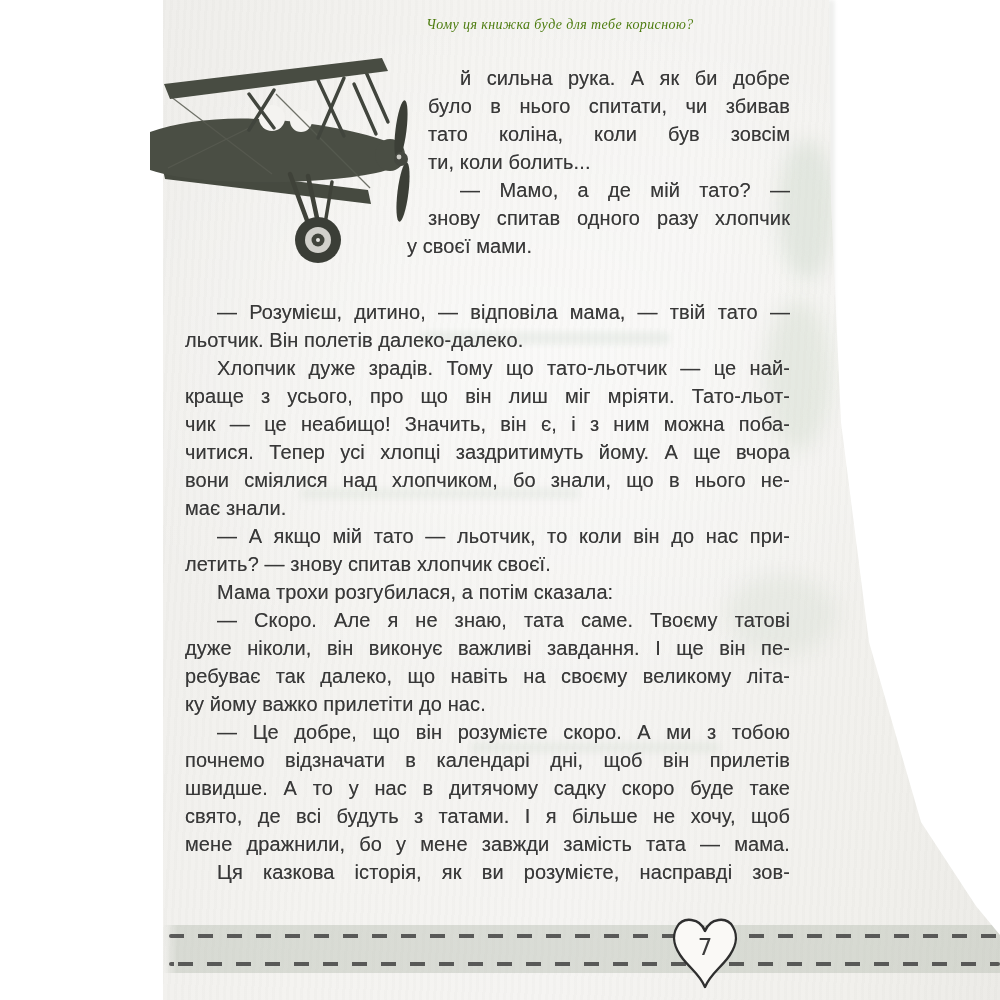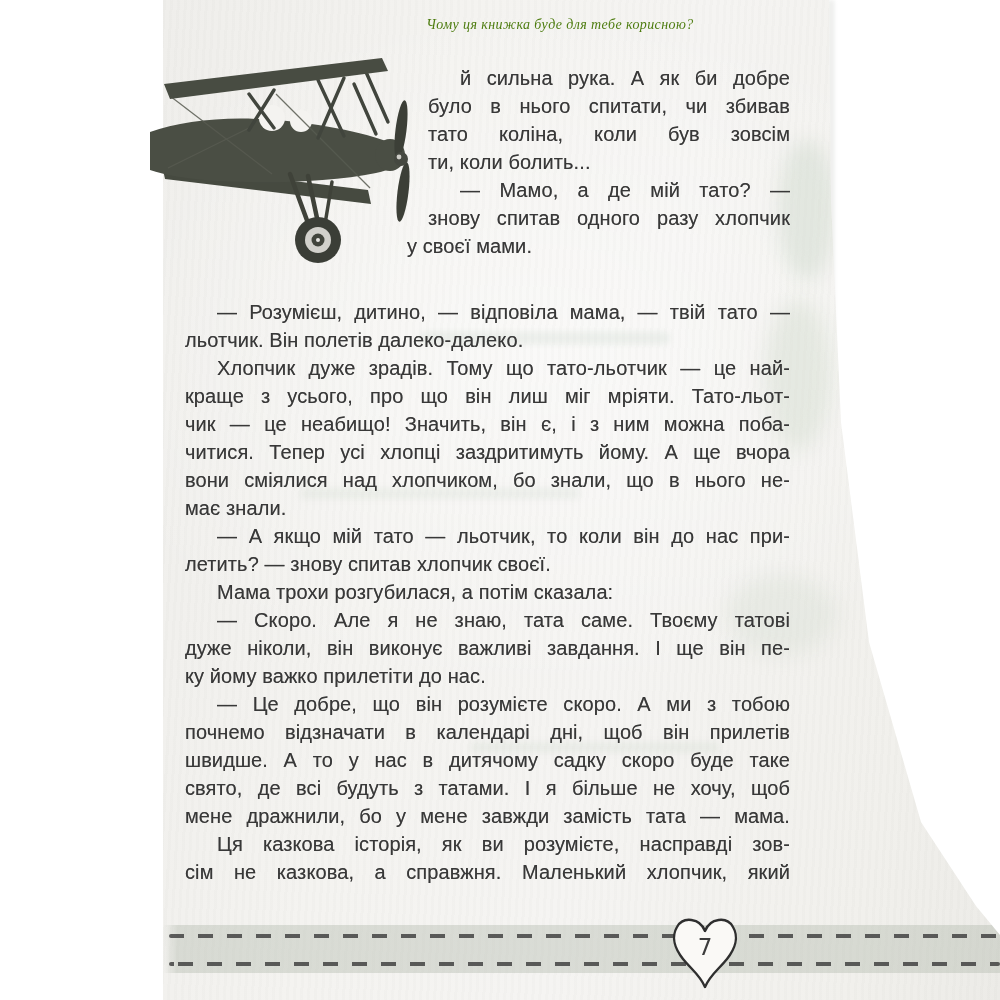--- a/index.html
+++ b/index.html
@@ -164,28 +164,28 @@
     <div class="tline just">краще з усього, про що він лиш міг мріяти. Тато-льот-</div>
     <div class="tline just">чик — це неабищо! Значить, він є, і з ним можна поба-</div>
     <div class="tline just">читися. Тепер усі хлопці заздритимуть йому. А ще вчора</div>
     <div class="tline just">вони сміялися над хлопчиком, бо знали, що в нього не-</div>
     <div class="tline">має знали.</div>
     <div class="tline just ind">— А якщо мій тато — льотчик, то коли він до нас при-</div>
     <div class="tline">летить? — знову спитав хлопчик своєї.</div>
     <div class="tline ind">Мама трохи розгубилася, а потім сказала:</div>
     <div class="tline just ind">— Скоро. Але я не знаю, тата саме. Твоєму татові</div>
     <div class="tline just">дуже ніколи, він виконує важливі завдання. І ще він пе-</div>
+    <div class="tline just">ребуває так далеко, що навіть на своєму великому літа-</div>
     <div class="tline">ку йому важко прилетіти до нас.</div>
     <div class="tline just ind">— Це добре, що він розумієте скоро. А ми з тобою</div>
     <div class="tline just">почнемо відзначати в календарі дні, щоб він прилетів</div>
     <div class="tline just">швидше. А то у нас в дитячому садку скоро буде таке</div>
     <div class="tline just">свято, де всі будуть з татами. І я більше не хочу, щоб</div>
     <div class="tline just">мене дражнили, бо у мене завжди замість тата — мама.</div>
     <div class="tline just ind">Ця казкова історія, як ви розумієте, насправді зов-</div>
-    <div class="tline just">сім не казкова, а справжня. Маленький хлопчик, який</div>
   </div>
 
 <div class="band">
   <div class="dash top"></div>
   <div class="dash bottom"></div>
 </div>
 
 <div class="heart">
   <svg width="74" height="78" viewBox="0 0 74 78">
     <path d="M37,17 C32,4 15,2 9,13 C3,23 7,35 15,45 C23,55 32,61 37,73 C42,61 51,55 59,45 C67,35 71,23 65,13 C59,2 42,4 37,17 Z" fill="#faf9f6" stroke="#2f2f2f" stroke-width="2.4" stroke-linejoin="round"></path>

